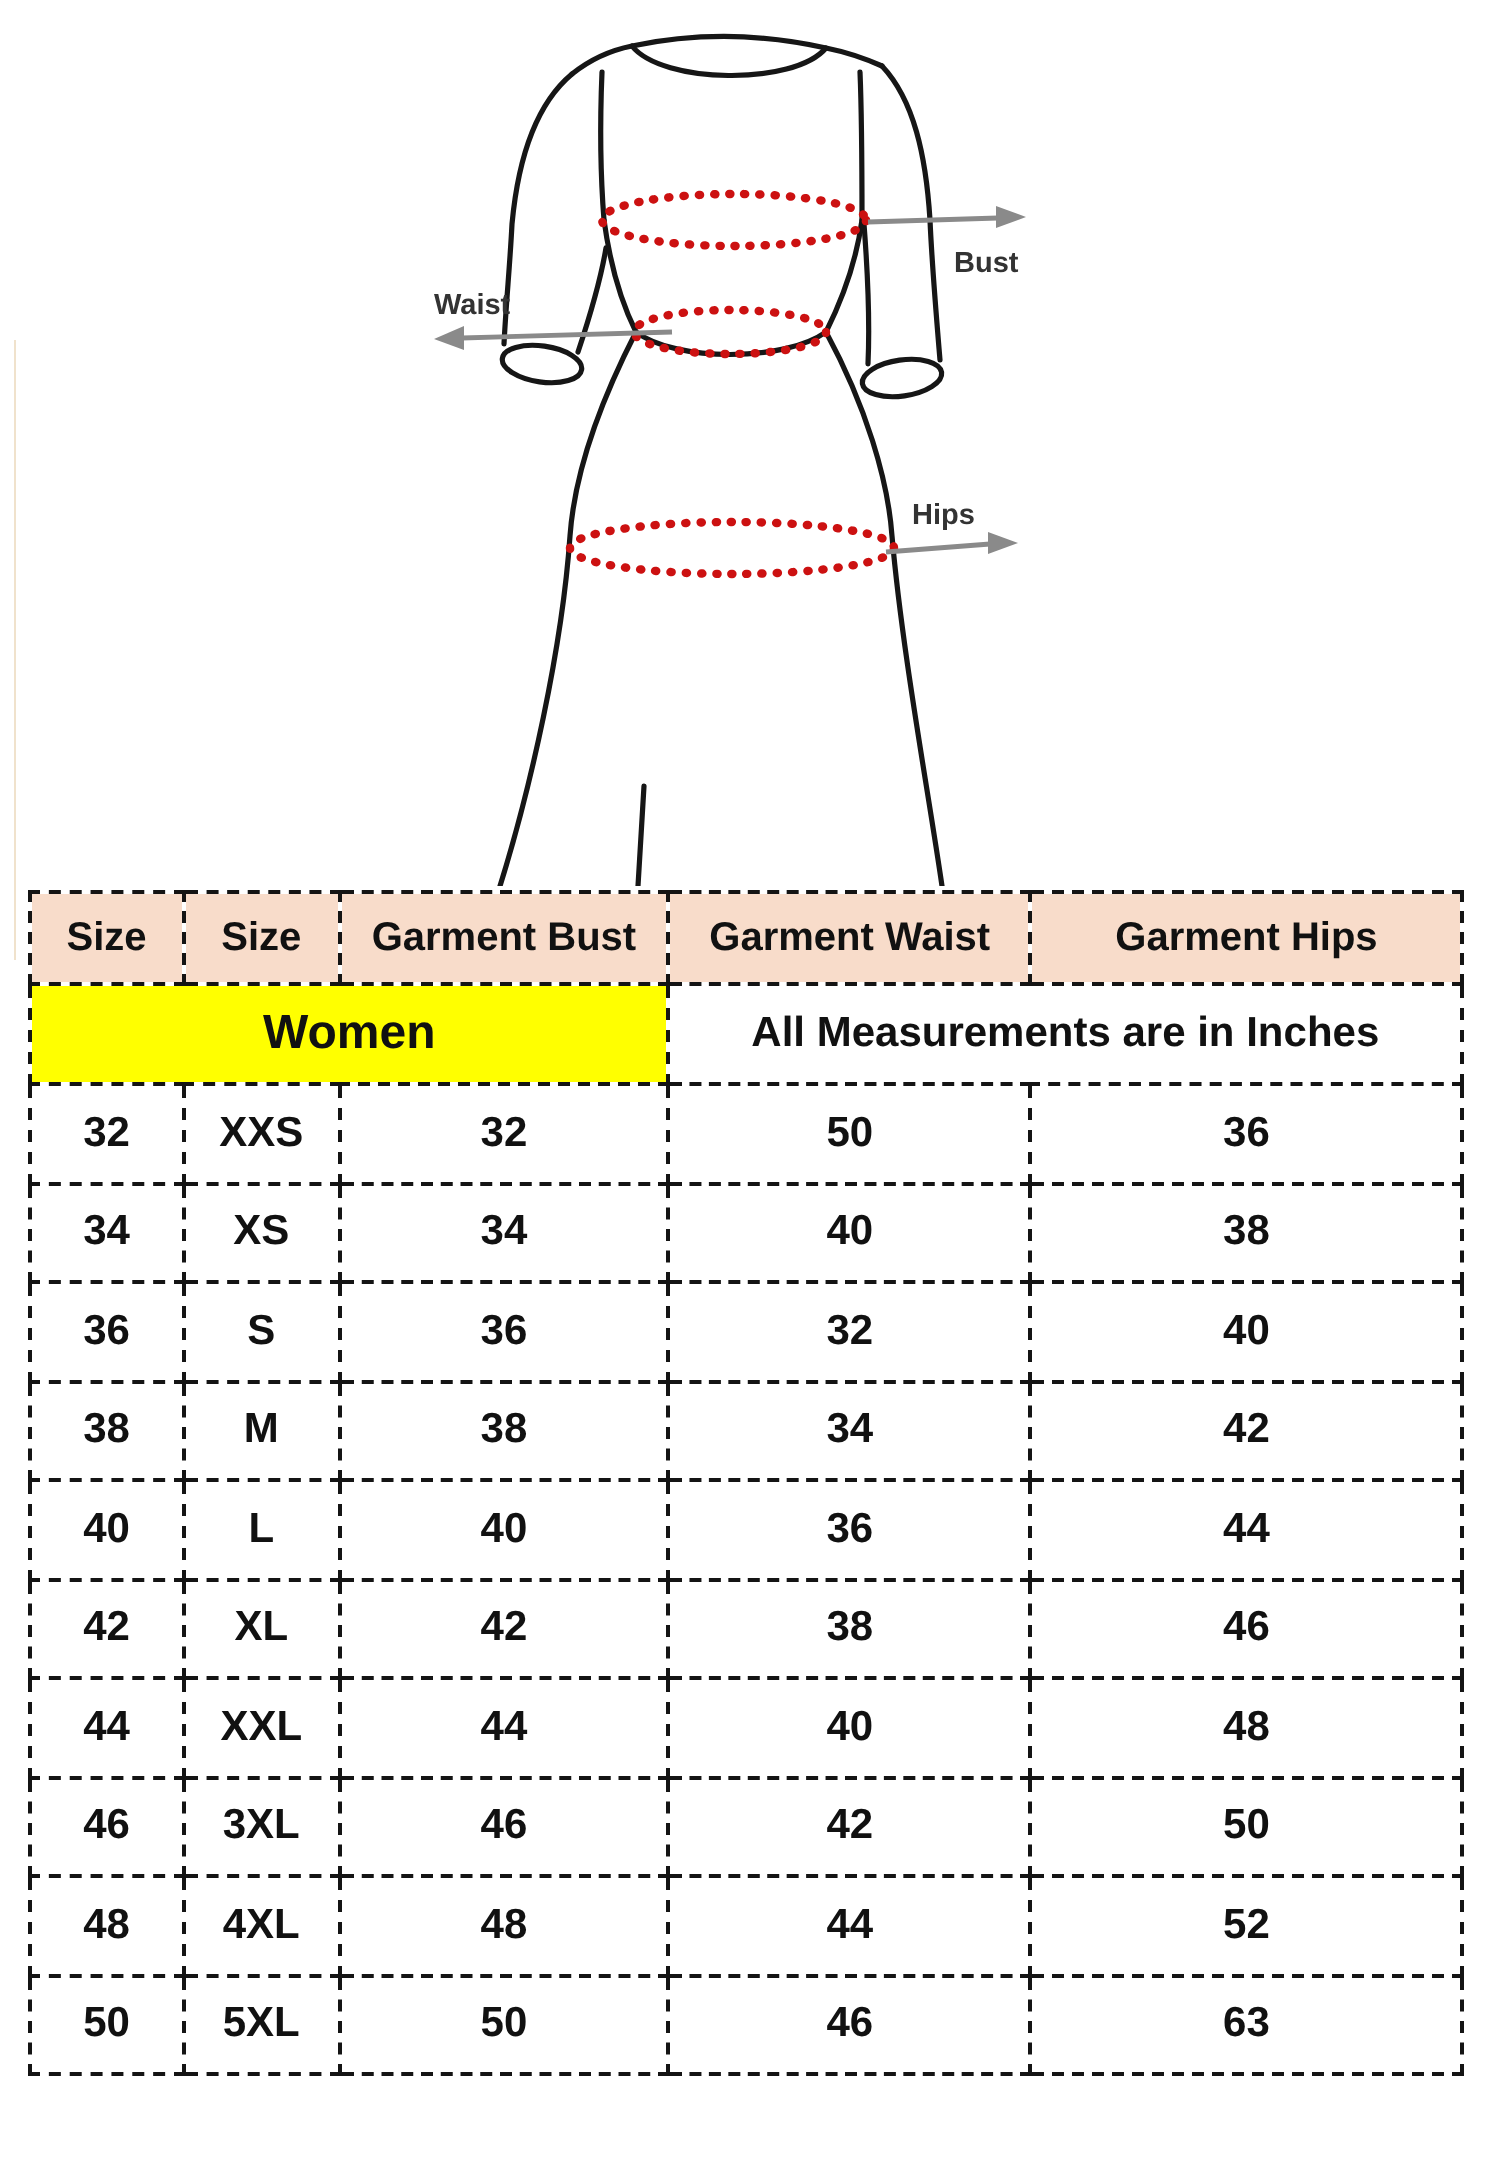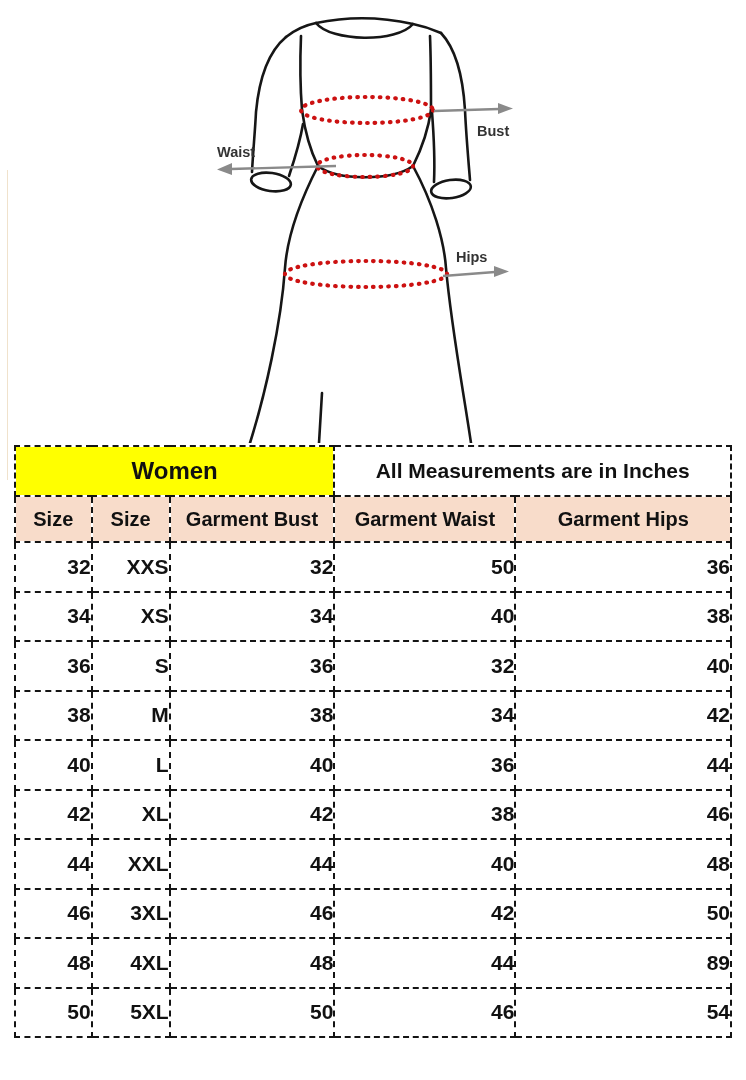--- a/index.html
+++ b/index.html
@@ -66,21 +66,20 @@
   }
   .col-h {
     background: #f8dcca;
     font-size: 20px;
     height: 44px;
   }
   .size-table td {
     background: #ffffff;
     font-size: 21px;
     height: 47.5px;
-    text-align: right;
   }
 </style>
 </head>
 <body>
 
 <div class="page">
 
   <div class="edge-line"></div>
 
   <div class="figure">
@@ -149,30 +148,30 @@
   <table class="size-table">
     <colgroup>
       <col style="width:10.7%">
       <col style="width:10.9%">
       <col style="width:23.0%">
       <col style="width:25.3%">
       <col style="width:30.1%">
     </colgroup>
     <thead>
       <tr>
-        <th class="group-women" colspan="3">Women</th>
-        <th class="group-units" colspan="2">All Measurements are in Inches</th>
-      </tr>
-      <tr>
         <th class="col-h">Size</th>
         <th class="col-h">Size</th>
         <th class="col-h">Garment Bust</th>
         <th class="col-h">Garment Waist</th>
         <th class="col-h">Garment Hips</th>
       </tr>
+      <tr>
+        <th class="group-women" colspan="3">Women</th>
+        <th class="group-units" colspan="2">All Measurements are in Inches</th>
+      </tr>
     </thead>
     <tbody>
         <tr>
           <td>32</td>
           <td>XXS</td>
           <td>32</td>
           <td>50</td>
           <td>36</td>
         </tr>
         <tr>
@@ -222,25 +221,25 @@
           <td>3XL</td>
           <td>46</td>
           <td>42</td>
           <td>50</td>
         </tr>
         <tr>
           <td>48</td>
           <td>4XL</td>
           <td>48</td>
           <td>44</td>
-          <td>89</td>
+          <td>52</td>
         </tr>
         <tr>
           <td>50</td>
           <td>5XL</td>
           <td>50</td>
           <td>46</td>
-          <td>54</td>
+          <td>63</td>
         </tr>
       </tbody>
   </table>
 
 </div>
 
 </body></html>

